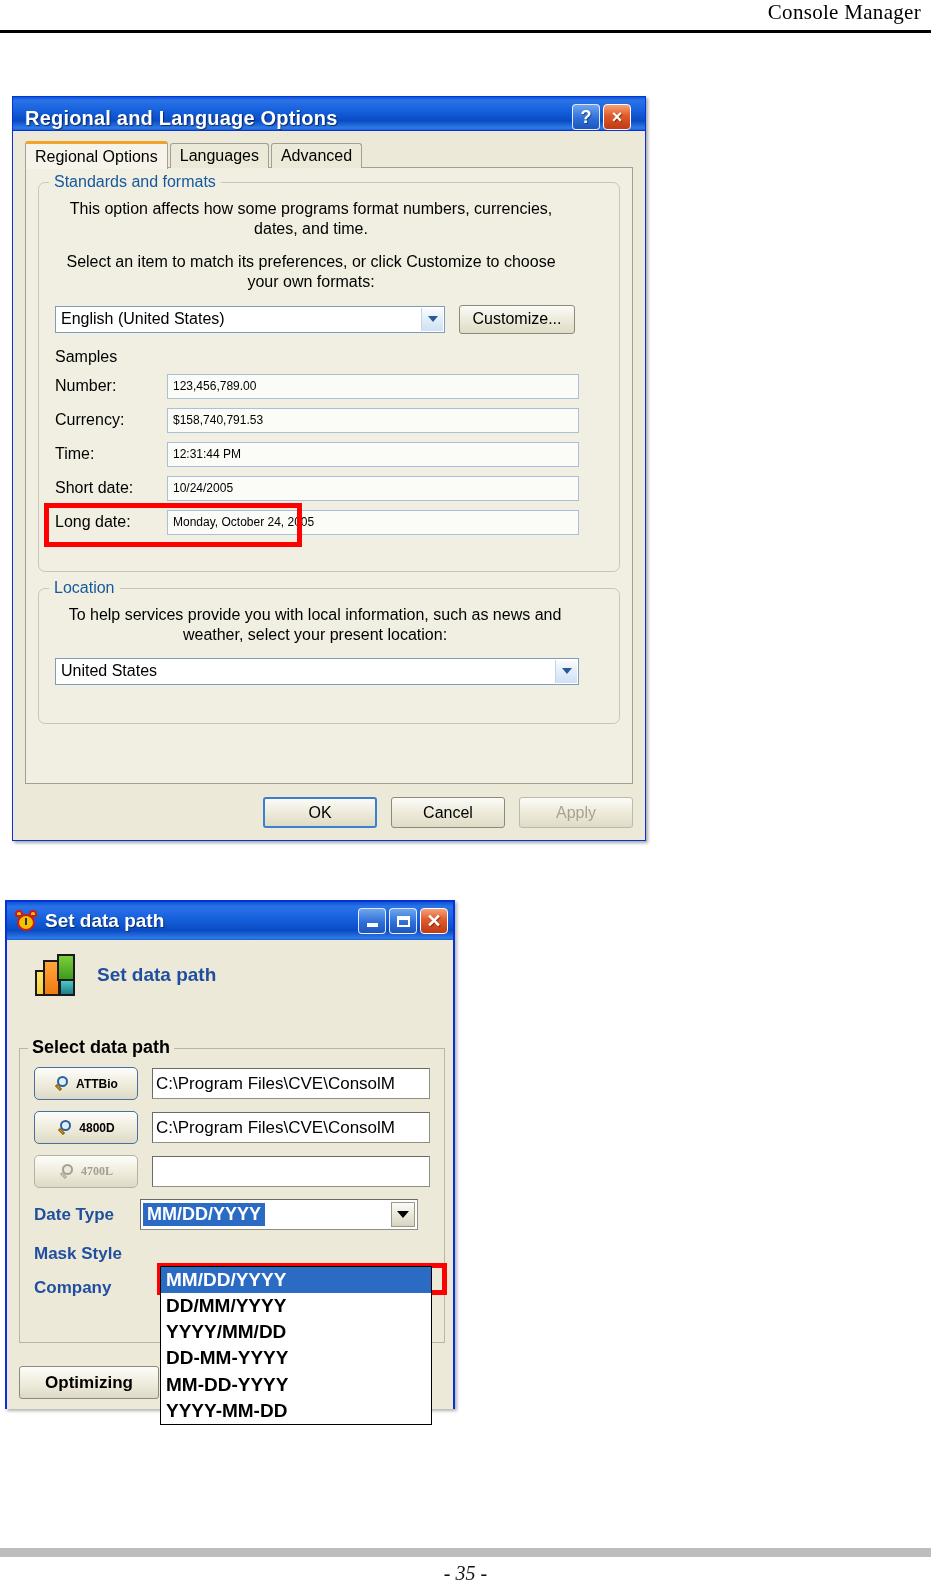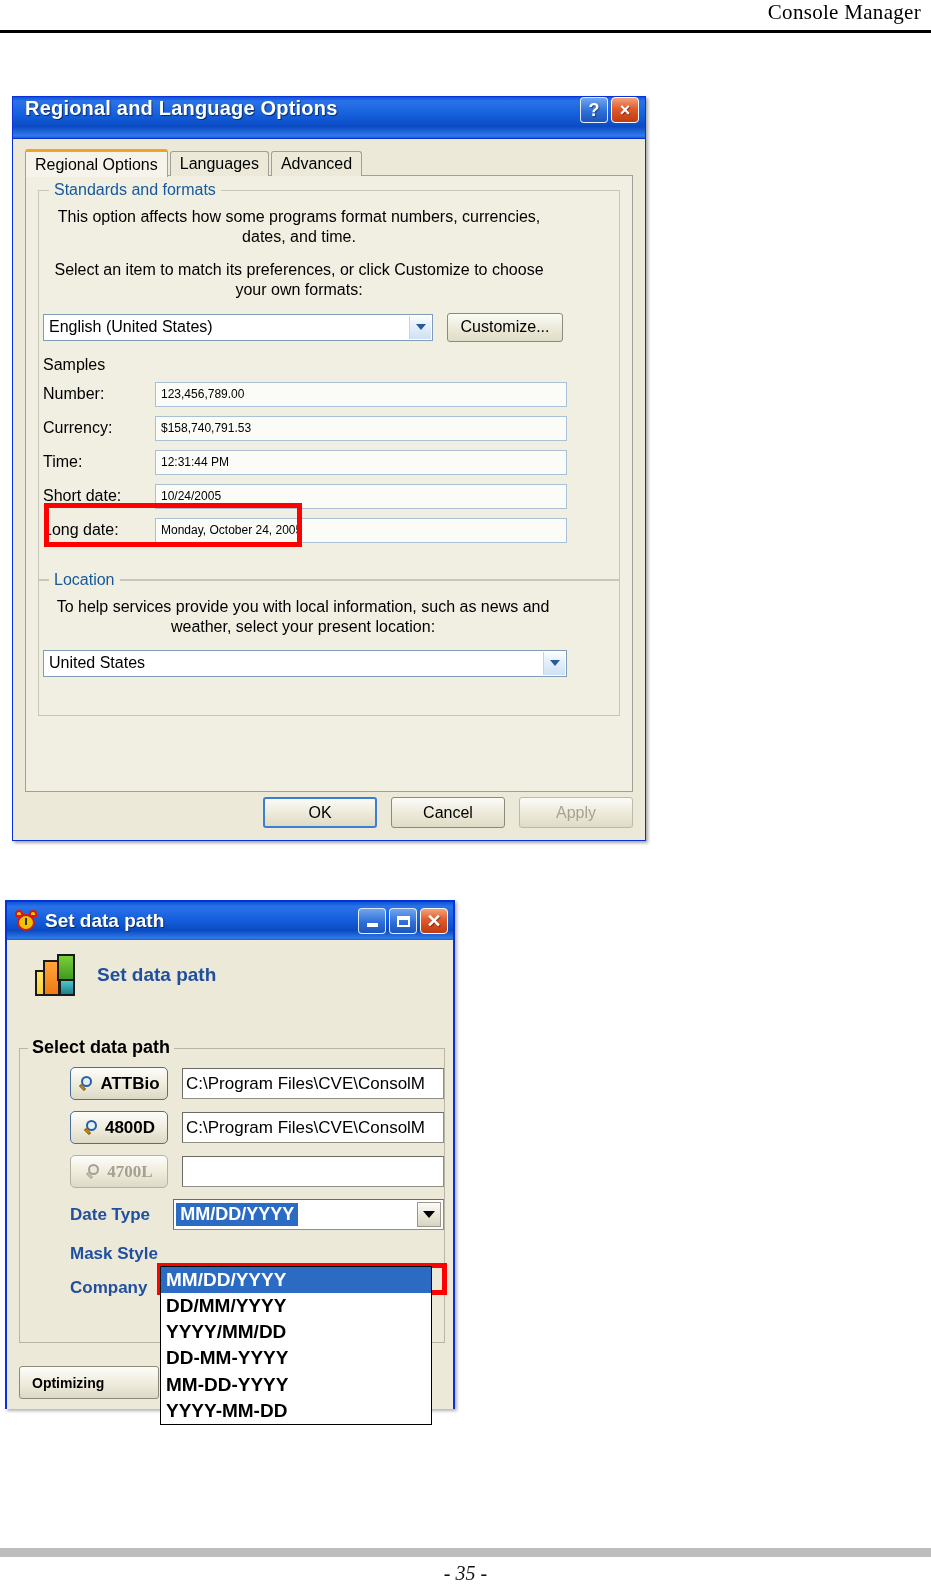--- a/index.html
+++ b/index.html
@@ -38,25 +38,25 @@
   }
 
   
   .win-regional {
     position: absolute; left: 12px; top: 96px; width: 634px; height: 745px;
     background: #ece9d8;
     border: 1px solid #0831d9;
     box-shadow: 2px 2px 3px rgba(0,0,0,.35);
   }
   .titlebar-xp {
-    height: 42px;
+    height: 34px;
     background: linear-gradient(180deg,#0a57d4 0%, #2b72e8 10%, #1560dd 42%, #0a4bc4 72%, #2f7ae8 94%, #1c5fd0 100%);
     border-bottom: 1px solid #0831d9;
-    display: flex; align-items: flex-start;
-    padding: 0 6px 0 12px;
+    display: flex; align-items: flex-end;
+    padding: 0 14px 0 12px;
     position: relative;
   }
   .titlebar-xp .title-text {
     color: #fff; font-size: 20px; font-weight: bold;
     text-shadow: 1px 1px 1px rgba(0,0,0,.55);
     letter-spacing: .2px;
     flex: 1; white-space: nowrap; overflow: hidden;
   }
   .tb-btn {
     width: 28px; height: 26px; margin-left: 3px;
@@ -100,23 +100,24 @@
     background: #f1efe2;
     padding: 14px 12px 12px 12px;
     margin-top: -1px;
     height: 617px;
     position: relative;
   }
 
   
   .groupbox {
     border: 1px solid #c8c6b8;
-    border-radius: 0;
+    border-radius: 7px;
     position: relative;
-    padding: 16px 14px 14px 4px;
+    margin-bottom: 16px;
+    padding: 16px 14px 14px 16px;
     background: transparent;
   }
   .groupbox > .gb-title {
     position: absolute; top: -10px; left: 10px;
     background: #f1efe2;
     padding: 0 5px;
     color: #15599c; font-size: 16px;
   }
   .body-text { font-size: 16px; color: #000; line-height: 1.28; margin: 0 0 12px 0; text-align: center; }
 
@@ -218,35 +219,34 @@
   .blk { position: absolute; border: 2px solid #1a1a1a; }
   .blk-y { left: 2px;  top: 18px; width: 17px; height: 26px; background: linear-gradient(180deg,#ffe76a,#f7d13a); }
   .blk-o { left: 10px; top: 8px;  width: 17px; height: 36px; background: linear-gradient(180deg,#ffa63c,#f07a12); }
   .blk-g { left: 24px; top: 2px;  width: 18px; height: 27px; background: linear-gradient(180deg,#7ccf3b,#3f9b1c); }
   .blk-t { left: 26px; top: 27px; width: 16px; height: 17px; background: linear-gradient(180deg,#4fc7c7,#1b7f8c); }
   .dp-header-title { font-size: 19px; font-weight: bold; color: #1f4f9e; }
 
   .dp-group {
     position: absolute; left: 12px; top: 108px; width: 426px; height: 295px;
     border: 1px solid #b9b6a5;
-    padding-left: 36px;
   }
   .dp-group > .gb-title {
     position: absolute; top: -12px; left: 8px;
     background: #ece9d8; padding: 0 4px;
     font-size: 18px; font-weight: bold; color: #000;
   }
   .dp-row { display: flex; align-items: center; margin: 0 0 11px 0; }
   .dp-lbl { font-size: 17px; font-weight: bold; color: #1f4f9e; width: 106px; }
   .dp-browse {
     width: 104px; height: 33px;
     background: linear-gradient(180deg,#fdfdfa,#eeebdb 55%,#dcd9c6);
     border: 1px solid #4a6f9e; border-radius: 5px;
     display: flex; align-items: center; justify-content: center; gap: 5px;
-    font-size: 17px; font-weight: bold; color: #000;
+    font-size: 12px; font-weight: bold; color: #000;
     cursor: pointer;
   }
   .dp-browse.disabled { border-color: #b5b2a2; color: #a3a08f; cursor: default; font-family: Liberation Serif, serif; }
   .mag {
     position: relative; width: 17px; height: 16px;
   }
   .mag .lens {
     position: absolute; left: 3px; top: 0; width: 11px; height: 11px;
     border: 2px solid #2b5f9e; border-radius: 50%;
     background: #dff0fb;
@@ -306,22 +306,22 @@
   .dp-list-item.selected { background: #2b6bc4; color: #fff; }
 
   .dp-bottom {
     position: absolute; left: 12px; bottom: 10px; right: 12px;
     display: flex; gap: 14px;
   }
   .dp-bottom .xp-btn2 {
     height: 33px; padding: 0 12px;
     background: linear-gradient(180deg,#fdfdfa,#eeebdb 55%,#dcd9c6);
     border: 1px solid #8d8a7a; border-radius: 3px;
-    font-size: 14px; font-weight: bold; color: #000;
-    display: flex; align-items: center; 
+    font-size: 17px; font-weight: bold; color: #000;
+    display: flex; align-items: center; justify-content: center;
     cursor: pointer;
   }
 </style>
 </head>
 <body>
 
 <div class="page-header">
   <div class="page-header-title">Console Manager</div>
   <div class="page-header-rule"></div>
 </div>

